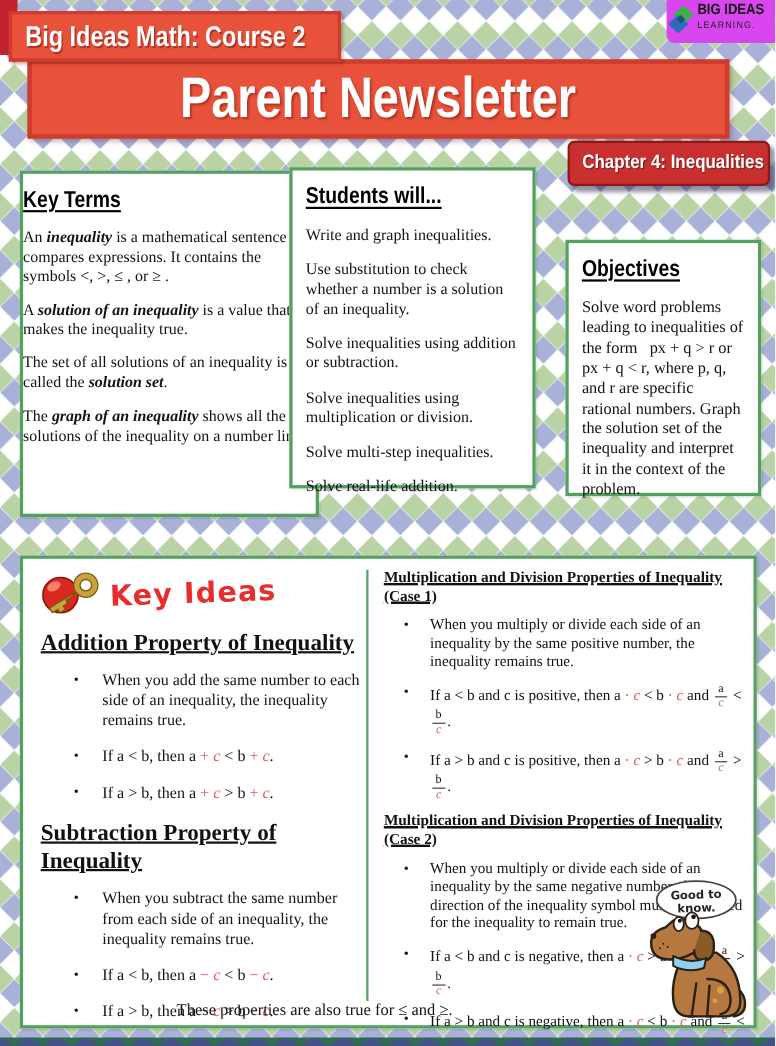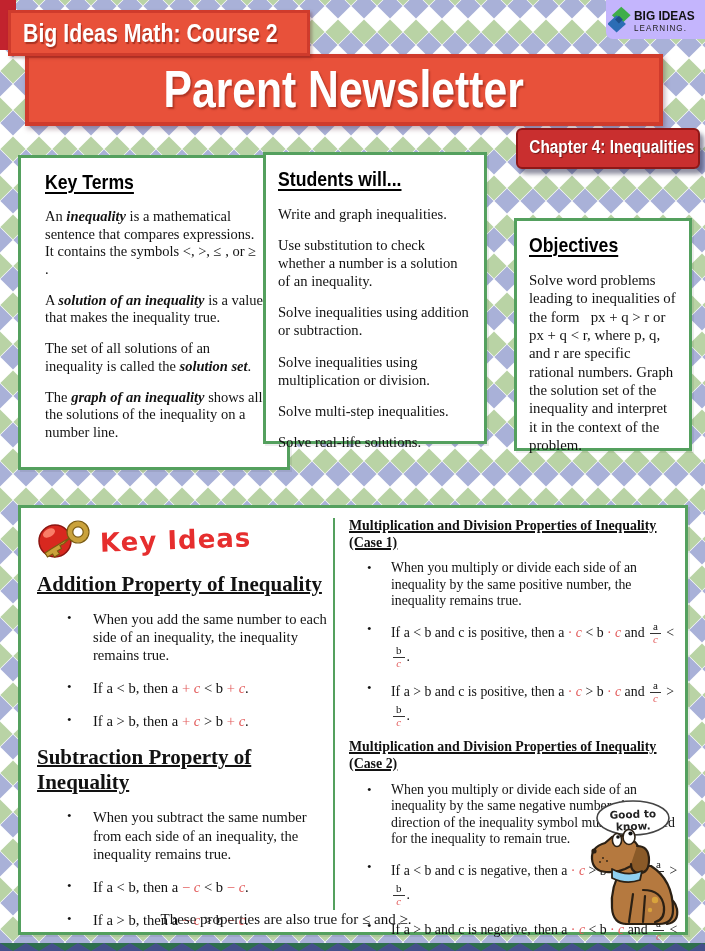--- a/index.html
+++ b/index.html
@@ -15,34 +15,34 @@
     text-shadow:1.5px 1.5px 1px rgba(120,25,15,.55);}
   .title-banner{position:absolute;left:25px;top:54px;width:630px;height:64px;background:#e8513a;border:4px solid #cf3b2c;z-index:1;
     text-align:center;box-shadow:2px 3px 5px rgba(80,30,50,.35);}
   .title-banner .cond{font-family:"Liberation Sans",sans-serif;font-weight:bold;font-size:52px;color:#fff;line-height:62px;
     transform:scaleX(.82);transform-origin:center;display:inline-block;white-space:nowrap;
     text-shadow:2px 2px 2px rgba(120,25,15,.5);}
   .chapter-badge{position:absolute;left:516px;top:128px;width:180px;height:37px;background:#c92f2f;border:2px solid #8e1717;
     border-radius:6px;z-index:2;text-align:center;box-shadow:4px 5px 4px rgba(35,35,70,.5);}
   .chapter-badge .cond{font-family:"Liberation Sans",sans-serif;font-weight:bold;font-size:17.5px;color:#fff;line-height:35px;
     transform:scaleX(.88);transform-origin:center;display:inline-block;white-space:nowrap;text-shadow:1px 1px 1px rgba(0,0,0,.45);}
-  .logo{position:absolute;right:0;top:0;width:95px;height:37px;background:#c4b5fd;border-radius:0 0 0 7px;z-index:3;
-    display:flex;align-items:center;padding:1px 2px;}
+  .logo{position:absolute;right:0;top:0;width:95px;height:37px;background:#d946ef;border-radius:0 0 0 7px;z-index:3;
+    display:flex;padding:1px 2px;}
   .logo-text{line-height:1;margin-left:1px;}
   .logo-big{font-family:"Liberation Sans",sans-serif;font-weight:bold;font-size:13.5px;color:#111;
     transform:scaleX(.88);transform-origin:left center;display:inline-block;white-space:nowrap;}
   .logo-small{font-family:"Liberation Sans",sans-serif;font-size:8.5px;color:#222;letter-spacing:1.1px;margin-top:1px;
     transform:scaleX(.95);transform-origin:left center;display:block;white-space:nowrap;}
 
   
   .panel{position:absolute;background:#fff;border:3px solid #54a05e;z-index:2;box-shadow:2px 2px 0 rgba(0,0,0,.07);}
   .panel h2{margin:8px 0 14px;font-family:"Liberation Sans",sans-serif;font-weight:bold;font-size:21px;color:#000;}
   .panel h2 .cond{display:inline-block;transform:scaleX(.84);transform-origin:left center;white-space:nowrap;
     text-decoration:underline;text-decoration-thickness:2px;text-underline-offset:3px;}
-  .key-terms{left:18px;top:155px;width:272px;height:315px;padding:4px 24px;box-sizing:border-box;}
+  .key-terms{left:18px;top:155px;width:272px;height:315px;padding:4px 0;box-sizing:border-box;}
   .key-terms p{margin:10px 0 13px;font-size:14.5px;line-height:1.22;}
   .students{left:263px;top:152px;width:224px;height:292px;padding:4px 12px;box-sizing:border-box;}
   .students p{margin:0 0 13px;font-size:14.6px;line-height:1.24;}
   .objectives{left:514px;top:218px;width:178px;height:233px;padding:4px 12px;box-sizing:border-box;}
   .objectives p{margin:0;font-size:14.8px;line-height:1.24;}
 
   
   .bottom-panel{left:18px;top:505px;width:670px;height:430px;box-sizing:border-box;}
   .col-left{position:absolute;left:16px;top:8px;width:298px;}
   .col-divider{position:absolute;left:312px;top:10px;height:392px;width:2px;background:#54a05e;}
@@ -133,21 +133,21 @@
     <p><span>The </span><span class="bi">graph of an inequality</span><span> shows all the solutions of the inequality on a number line.</span></p>
   </section>
 
   <section class="panel students">
     <h2><span class="cond">Students will...</span></h2>
     <p>Write and graph inequalities.</p>
     <p>Use substitution to check whether a number is a solution of an inequality.</p>
     <p>Solve inequalities using addition or subtraction.</p>
     <p>Solve inequalities using multiplication or division.</p>
     <p>Solve multi-step inequalities.</p>
-    <p>Solve real-life solutions.</p>
+    <p>Solve real-life addition.</p>
   </section>
 
   <section class="panel objectives">
     <h2><span class="cond">Objectives</span></h2>
     <p><span>Solve word problems leading to inequalities of the form &nbsp;&nbsp;</span><span class="it">px</span><span> + </span><span class="it">q</span><span> &gt; </span><span class="it">r</span><span> or </span><span class="it">px</span><span> + </span><span class="it">q</span><span> &lt; </span><span class="it">r</span><span>, where </span><span class="it">p</span><span>, </span><span class="it">q</span><span>, and </span><span class="it">r</span><span> are specific rational numbers. Graph the solution set of the inequality and interpret it in the context of the problem.</span></p>
   </section>
 
   <section class="panel bottom-panel">
     <div class="col-left">
       <div class="ki-logo">

